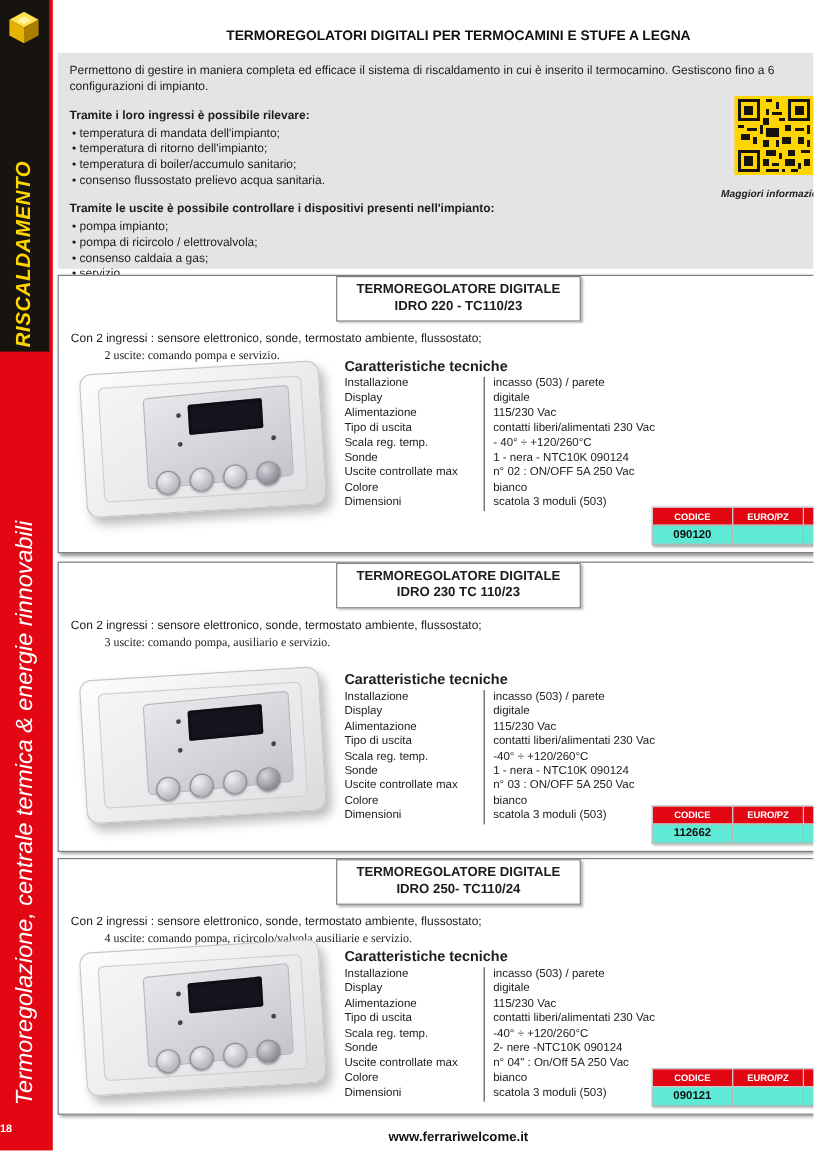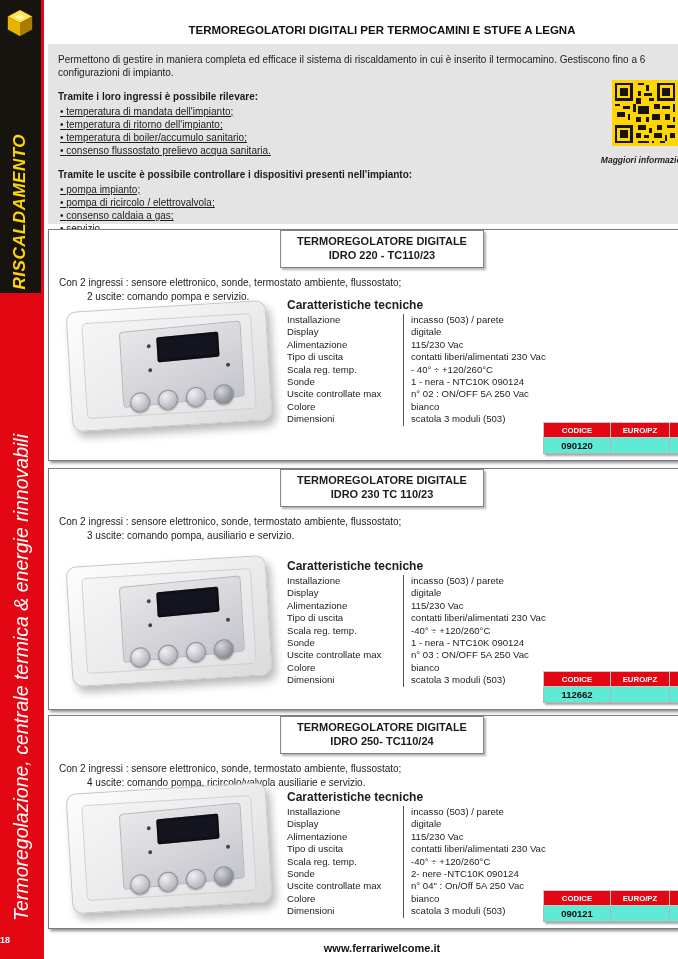--- a/index.html
+++ b/index.html
@@ -15,35 +15,35 @@
   .sb-num{position:absolute;bottom:14px;left:0;width:41px;color:#fff;font-size:9px;font-weight:bold;}
 
   
   .content{position:absolute;left:48px;top:0;width:668px;}
   h1.title{margin:24px 0 8px 0;text-align:center;font-size:11.5px;font-weight:bold;color:#111;}
 
   
   .intro{background:#e4e4e4;height:164px;padding:9px 10px 7px 10px;font-size:10px;line-height:13.2px;}
   .intro p{margin:0;}
   .intro .head{font-weight:bold;margin-top:11px;}
-  .intro ul{margin:1px 0 0 2px;padding:0;list-style:none;text-decoration:underline;}
+  .intro ul{margin:1px 0 0 2px;padding:0;list-style:none;}
   .intro li::before{content:"• ";}
   .intro-row{display:flex;}
   .intro-left{flex:1;}
   .qr-block{width:122px;text-align:center;padding-top:1px;}
   .qr-caption{font-size:8.5px;font-style:italic;font-weight:bold;margin-top:4px;color:#222;}
 
   
   .product{position:relative;border:1px solid #7d7d7d;box-shadow:2px 2px 3px rgba(0,0,0,.45);margin-top:5px;background:#fff;}
   .p1{height:230px;}
   .p2{height:240px;margin-top:7px;}
   .p3{height:212px;margin-top:5px;}
   .ptitle{position:absolute;top:0;left:50%;transform:translateX(-50%);border:1px solid #828282;box-shadow:1.5px 1.5px 2px rgba(0,0,0,.3);background:#fff;padding:4px 16px 5px 16px;text-align:center;font-size:11px;font-weight:bold;line-height:13.5px;white-space:nowrap;}
   .pdesc{position:absolute;top:46px;left:10px;font-size:10px;line-height:14px;margin:0;}
-  .pdesc .indent{padding-left:28px;}
+  .pdesc .indent{padding-left:28px;font-family:Liberation Serif, serif;}
   .specs{position:absolute;left:238px;width:368px;font-size:9.6px;}
   .p1 .specs{top:68px;}
   .p2 .specs{top:90px;}
   .p3 .specs{top:74px;}
   .specs-title{font-weight:bold;font-size:12px;margin-bottom:2px;}
   .spec-row{display:flex;line-height:12.4px;}
   .spec-label{width:116px;flex:none;}
   .spec-val{flex:1;border-left:1px solid #555;padding-left:7px;}
 
   

